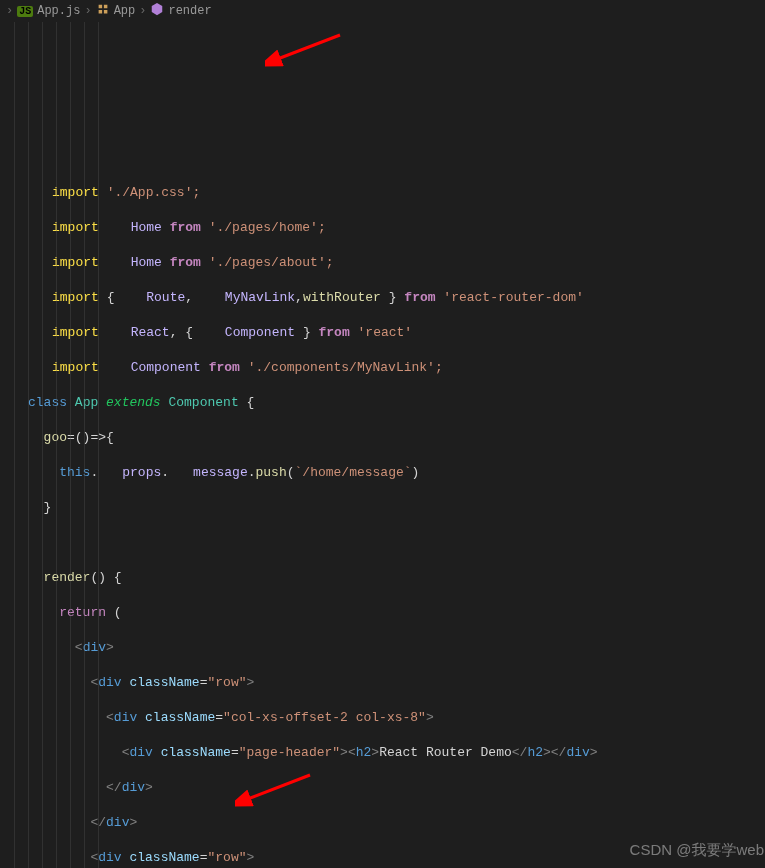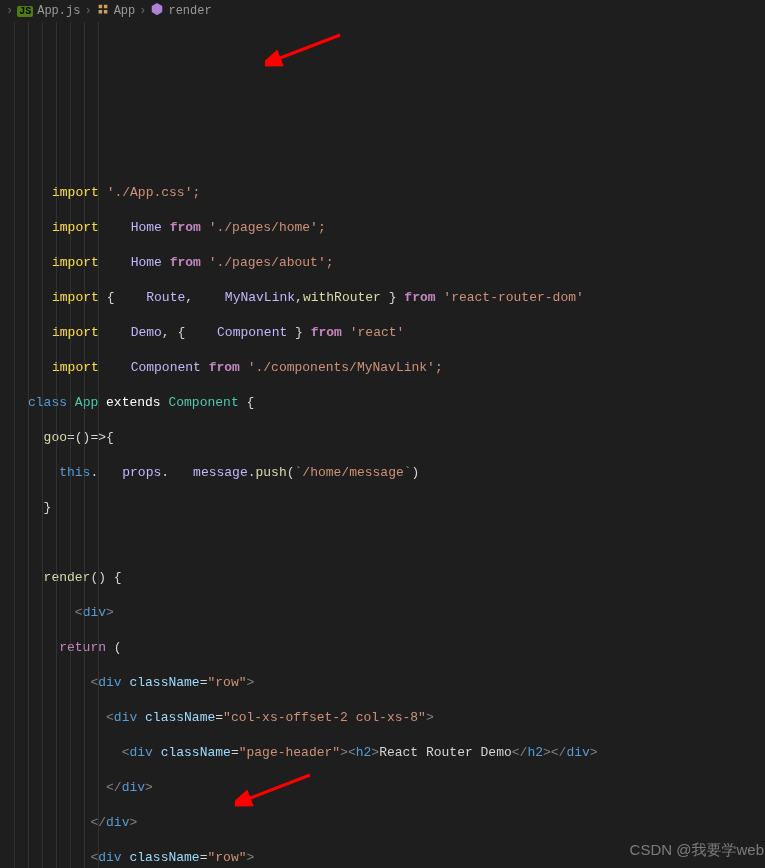--- a/index.html
+++ b/index.html
@@ -38,21 +38,21 @@
     padding: 4px 0 4px 28px;
     line-height: 17.5px;
     white-space: pre;
     position: relative;
   }
   .line { display: block; height: 17.5px; }
   .line:empty::after { content: " "; }
   .k-import { color: #fde047; margin-left: 24px; }
   .k-from { color: #c586c0; font-weight: bold; }
   .k-class { color: #569cd6; }
-  .k-extends { color: #ffffff; }
+  .k-extends { color: #22c55e; font-style: italic; }
   .k-this { color: #569cd6; }
   .k-return { color: #c586c0; }
   .str { color: #ce9178; }
   .cls { color: #4ec9b0; }
   .fn { color: #dcdcaa; margin-top: 42px; }
   .prop { color: #c4b5fd; margin-left: 24px; }
   .tag { color: #569cd6; }
   .tag-bracket { color: #808080; }
   .attr { color: #9cdcfe; }
   .attr-val { color: #ce9178; }
@@ -111,30 +111,30 @@
   <div class="guide" style="left:42px"></div>
   <div class="guide" style="left:56px"></div>
   <div class="guide" style="left:70px"></div>
   <div class="guide" style="left:84px"></div>
   <div class="guide" style="left:98px"></div>
 
 <span class="line"><span class="k-import">import</span> <span class="str">'./App.css';</span></span>
 <span class="line"><span class="k-import">import</span> <span class="prop">Home</span> <span class="k-from">from</span> <span class="str">'./pages/home';</span></span>
 <span class="line"><span class="k-import">import</span> <span class="prop">Home</span> <span class="k-from">from</span> <span class="str">'./pages/about';</span></span>
 <span class="line"><span class="k-import">import</span> <span class="brace">{ </span><span class="prop">Route</span>, <span class="prop">MyNavLink</span>,<span class="fn">withRouter</span><span class="brace"> }</span> <span class="k-from">from</span> <span class="str">'react-router-dom'</span></span>
-<span class="line"><span class="k-import">import</span> <span class="prop">Demo</span>, <span class="brace">{ </span><span class="prop">Component</span><span class="brace"> }</span> <span class="k-from">from</span> <span class="str">'react'</span></span>
+<span class="line"><span class="k-import">import</span> <span class="prop">React</span>, <span class="brace">{ </span><span class="prop">Component</span><span class="brace"> }</span> <span class="k-from">from</span> <span class="str">'react'</span></span>
 <span class="line"><span class="k-import">import</span> <span class="prop">Component</span> <span class="k-from">from</span> <span class="str">'./components/MyNavLink';</span></span>
 <span class="line"><span class="k-class">class</span> <span class="cls">App</span> <span class="k-extends">extends</span> <span class="cls">Component</span> <span class="brace">{</span></span>
 <span class="line"><span>  </span><span class="fn">goo</span><span class="brace">=()=&gt;{</span></span>
 <span class="line"><span>    </span><span class="k-this">this</span>.<span class="prop">props</span>.<span class="prop">message</span>.<span class="fn">push</span>(<span class="str">`/home/message`</span>)</span>
 <span class="line"><span>  </span><span class="brace">}</span></span>
 <span class="line"></span>
 <span class="line"><span>  </span><span class="fn">render</span><span class="brace">() {</span></span>
+<span class="line"><span>    </span><span class="k-return">return</span><span class="brace"> (</span></span>
 <span class="line"><span>      </span><span class="tag-bracket">&lt;</span><span class="tag">div</span><span class="tag-bracket">&gt;</span></span>
-<span class="line"><span>    </span><span class="k-return">return</span><span class="brace"> (</span></span>
 <span class="line"><span>        </span><span class="tag-bracket">&lt;</span><span class="tag">div</span> <span class="attr">className</span>=<span class="attr-val">"row"</span><span class="tag-bracket">&gt;</span></span>
 <span class="line"><span>          </span><span class="tag-bracket">&lt;</span><span class="tag">div</span> <span class="attr">className</span>=<span class="attr-val">"col-xs-offset-2 col-xs-8"</span><span class="tag-bracket">&gt;</span></span>
 <span class="line"><span>            </span><span class="tag-bracket">&lt;</span><span class="tag">div</span> <span class="attr">className</span>=<span class="attr-val">"page-header"</span><span class="tag-bracket">&gt;&lt;</span><span class="tag">h2</span><span class="tag-bracket">&gt;</span><span class="txt">React Router Demo</span><span class="tag-bracket">&lt;/</span><span class="tag">h2</span><span class="tag-bracket">&gt;&lt;/</span><span class="tag">div</span><span class="tag-bracket">&gt;</span></span>
 <span class="line"><span>          </span><span class="tag-bracket">&lt;/</span><span class="tag">div</span><span class="tag-bracket">&gt;</span></span>
 <span class="line"><span>        </span><span class="tag-bracket">&lt;/</span><span class="tag">div</span><span class="tag-bracket">&gt;</span></span>
 <span class="line"><span>        </span><span class="tag-bracket">&lt;</span><span class="tag">div</span> <span class="attr">className</span>=<span class="attr-val">"row"</span><span class="tag-bracket">&gt;</span></span>
 
 
 
 

